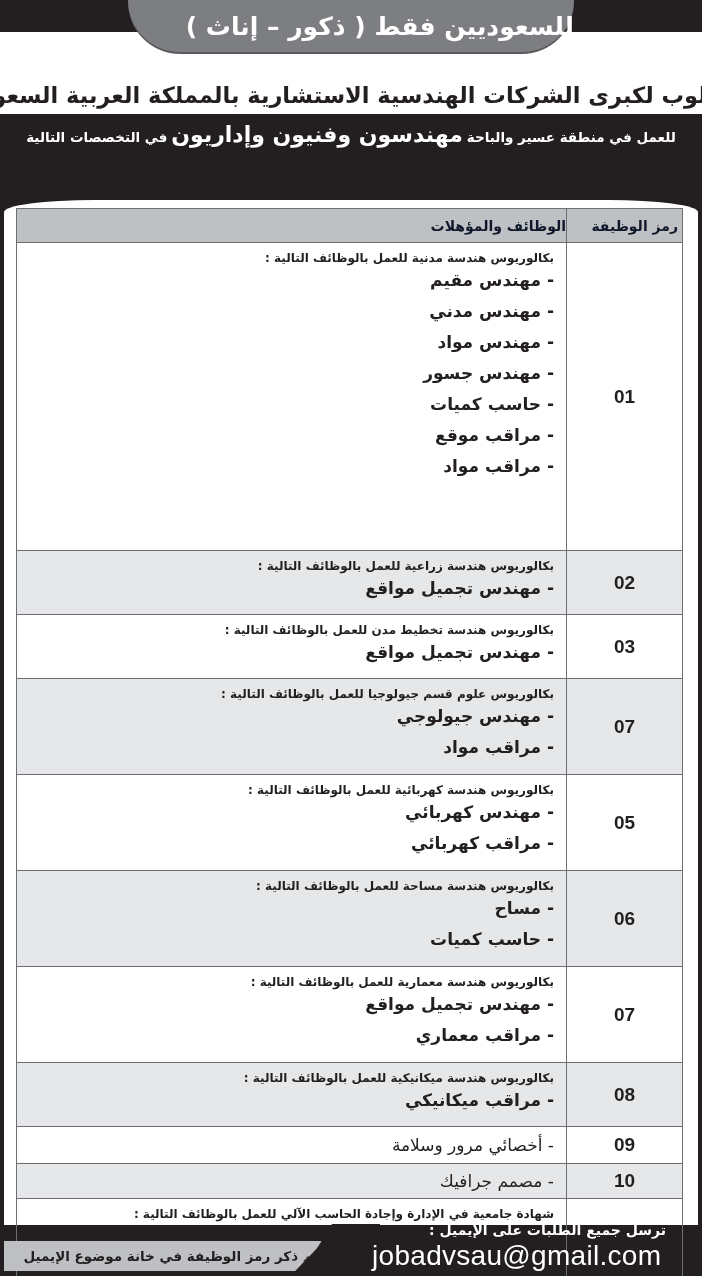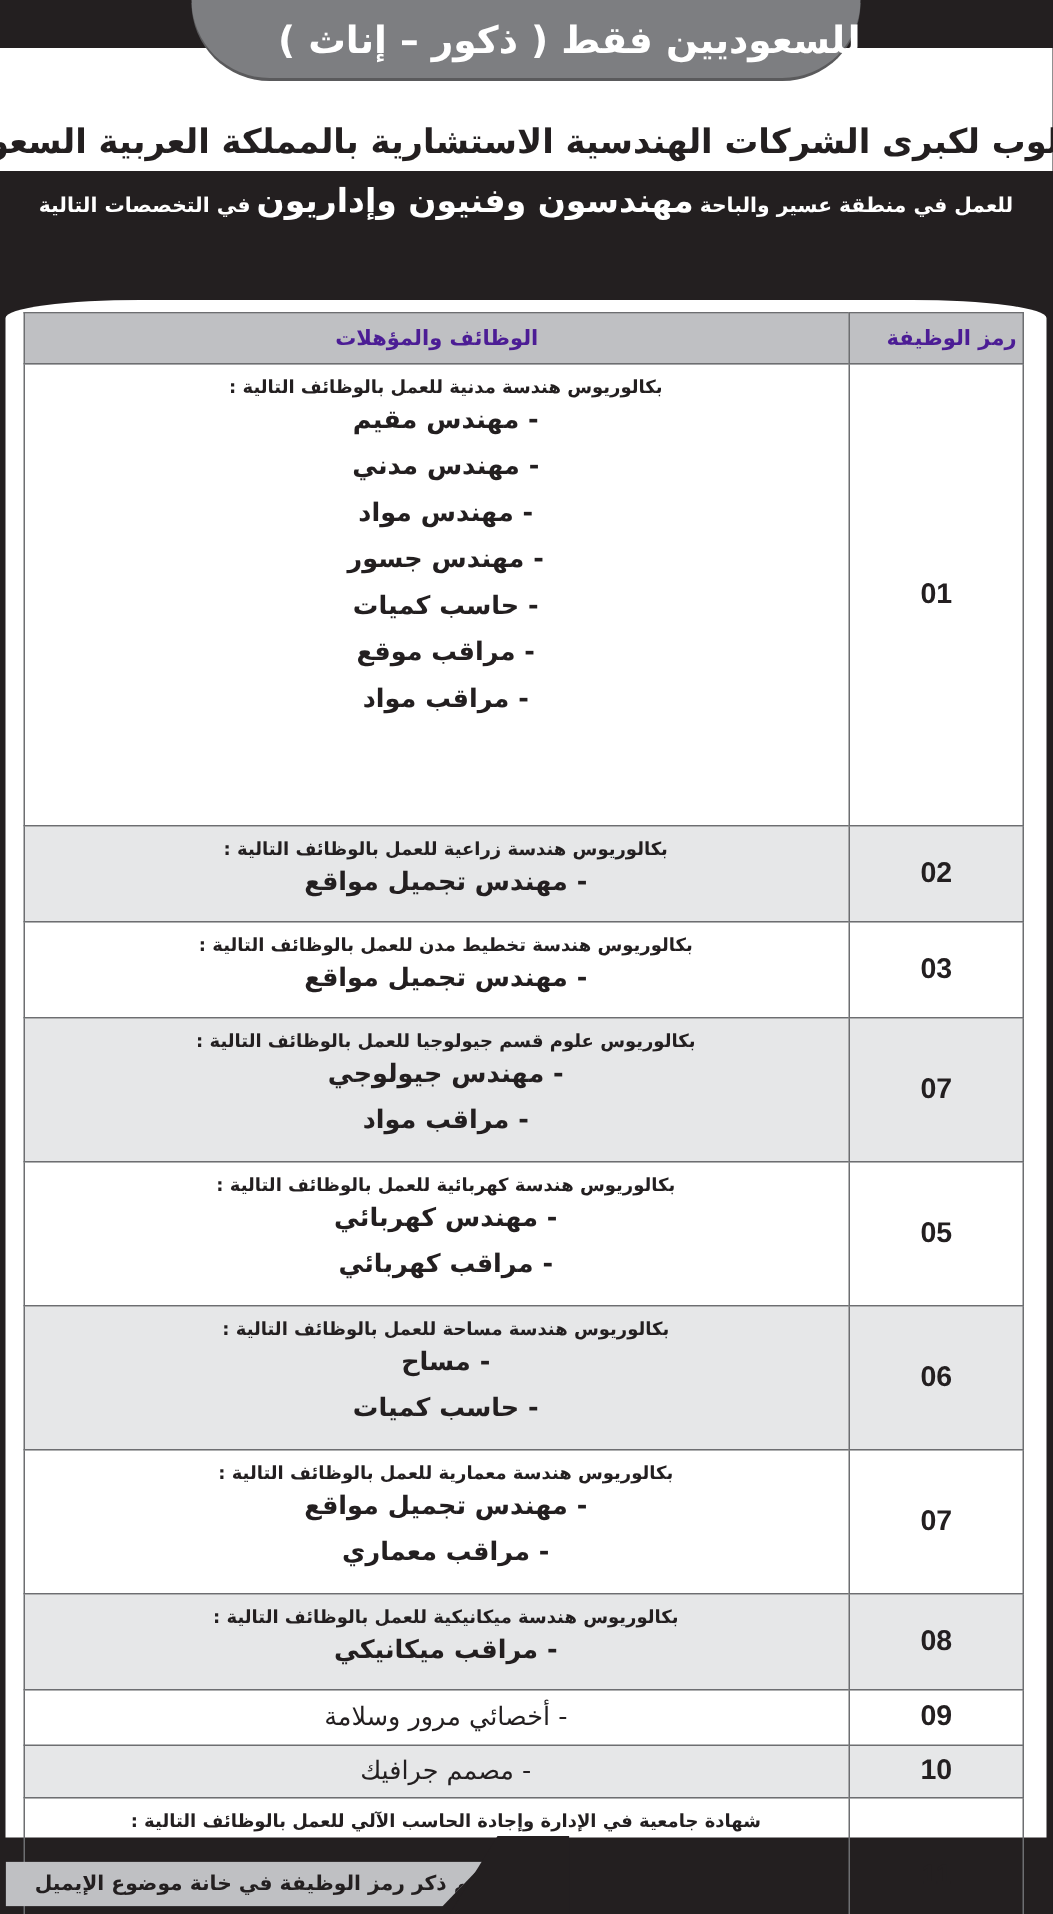--- a/index.html
+++ b/index.html
@@ -40,27 +40,27 @@
       position: absolute; left: 4px; top: 200px; width: 694px; height: 1025px;
       background: #fff; border-radius: 90px 90px 0 0 / 12px 12px 0 0;
     }
 
     table.jobs {
       position: absolute; left: 16px; top: 208px; width: 667px;
       border-collapse: collapse; direction: rtl;
     }
     table.jobs th, table.jobs td { border: 1.5px solid #6d6e71; }
     table.jobs th {
-      background: #bfc0c3; height: 34px; font-weight: bold; color: #4c1d95; font-size: 14px;
+      background: #bfc0c3; height: 34px; font-weight: bold; color: #0f172a; font-size: 14px; text-align: right;
     }
     th.code-h { width: 116px; text-align: right; padding-right: 4px; }
     th.desc-h { text-align: center; }
     td.code { width: 116px; text-align: center; font-family: "Liberation Sans", sans-serif;
       font-weight: bold; font-size: 19px; color: #231f20; vertical-align: middle; }
-    td.desc { padding: 4px 12px 4px 24px; vertical-align: top; color: #231f20; text-align: center; }
+    td.desc { padding: 4px 12px 4px 24px; vertical-align: top; color: #231f20; text-align: right; }
     tr.shaded td { background: #e6e7e8; }
     .qual { font-size: 12px; font-weight: bold; margin-top: 4px; }
     .job { font-size: 17px; font-weight: bold; line-height: 31px; }
     .job-only { font-size: 17px; font-weight: normal; line-height: 26px; }
     .admin { font-size: 17px; font-weight: bold; line-height: 31px; margin-top: 47px; }
 
     
     .footer-left {
       position: absolute; left: 4px; top: 1241px; width: 320px; height: 30px;
       background: #bfc0c3; clip-path: polygon(0 0, 100% 0, 91% 100%, 0 100%);
@@ -206,14 +206,18 @@
           <div class="admin">إداري</div>
         </td>
       </tr>
     </tbody>
   </table>
 
   <div class="footer-left">
     <span>يتم ذكر رمز الوظيفة في خانة موضوع الإيميل</span>
   </div>
   <div class="diag"></div>
+  <div class="footer-right">
+    <span class="send-label">ترسل جميع الطلبات على الإيميل :</span>
+    <span class="email">jobadvsau@gmail.com</span>
+  </div>
 
 </div>
 
 </body></html>

